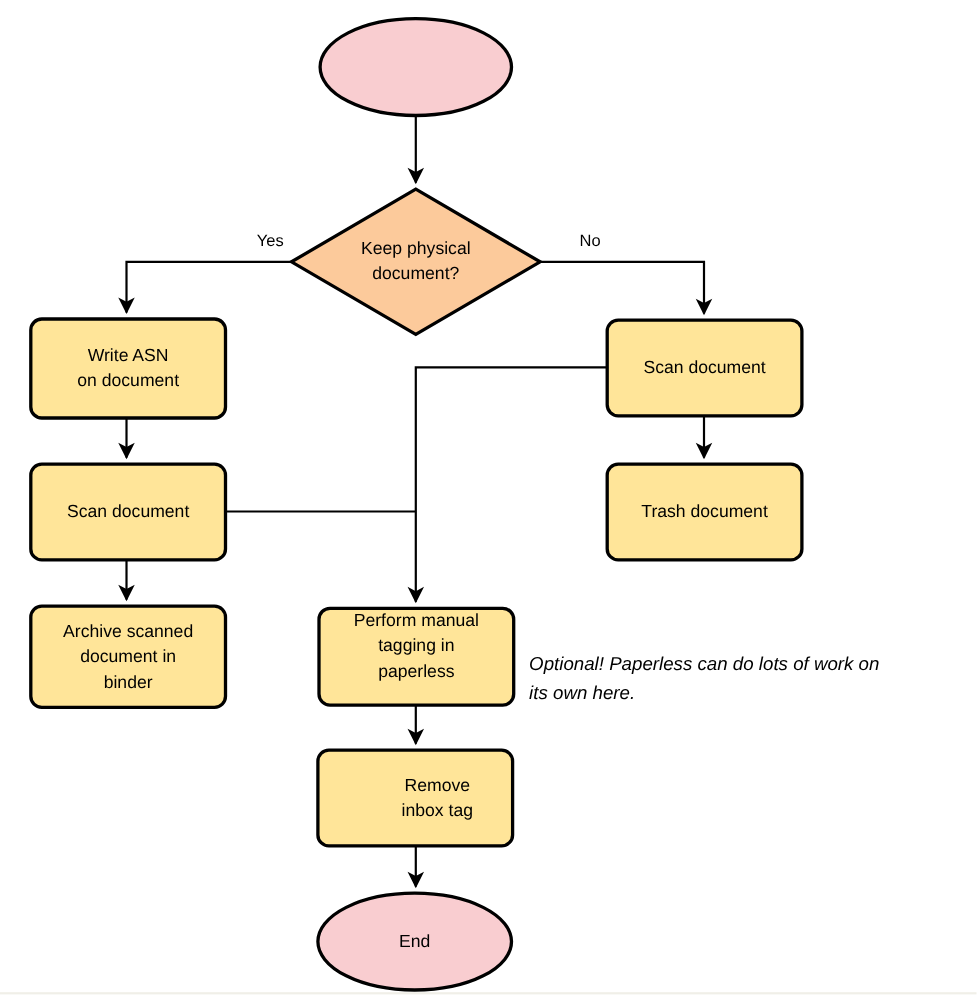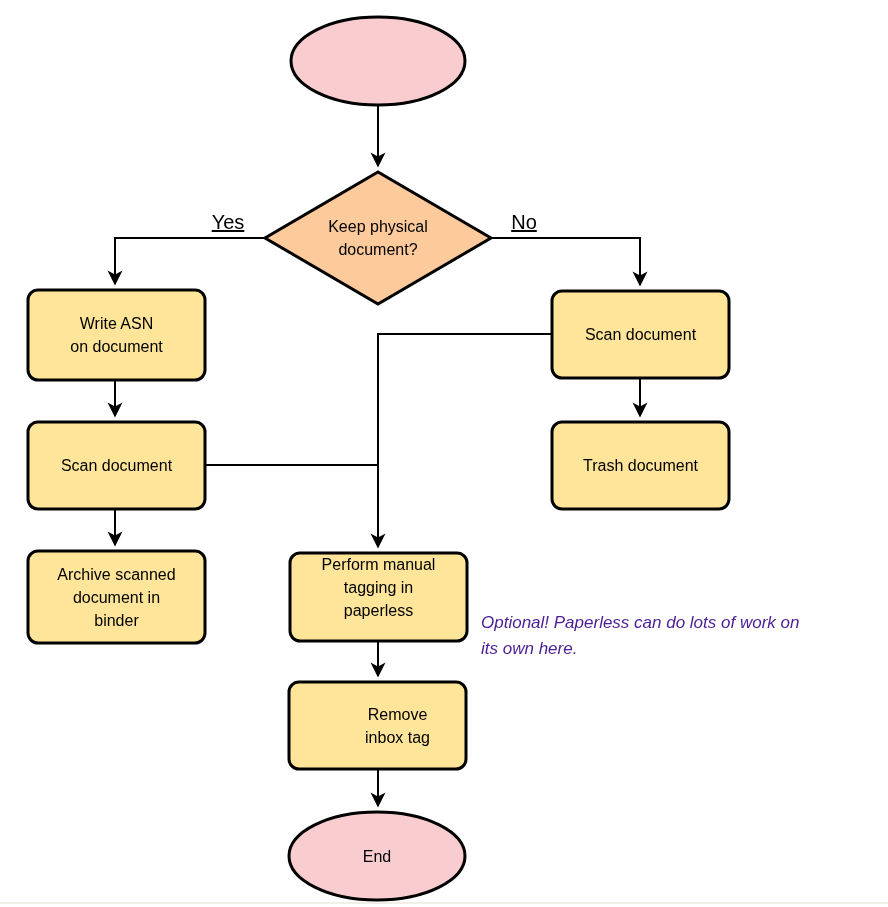--- a/index.html
+++ b/index.html
@@ -36,37 +36,35 @@
     justify-content: center;
     text-align: center;
     white-space: pre-line;
     font-size: 16px;
     line-height: 23px;
     color: #000000;
     pointer-events: none;
   }
   .edge-label {
     position: absolute;
-    font-size: 20px;
+    font-size: 15px;
     color: #000000;
-    text-align: center;
-    text-decoration: underline;
+    text-align: right;
   }
   .annotation {
     position: absolute;
     left: 481px;
     top: 591px;
     width: 404px;
     font-size: 17px;
     line-height: 26px;
     font-style: italic;
-    color: #4c1d95;
+    color: #000000;
     white-space: pre-line;
     text-align: left;
-    margin-top: 19px;
   }
   .bottom-divider {
     position: absolute;
     left: 0;
     top: 902px;
     width: 888px;
     height: 2px;
     background: #f0efe8;
   }
 </style>

